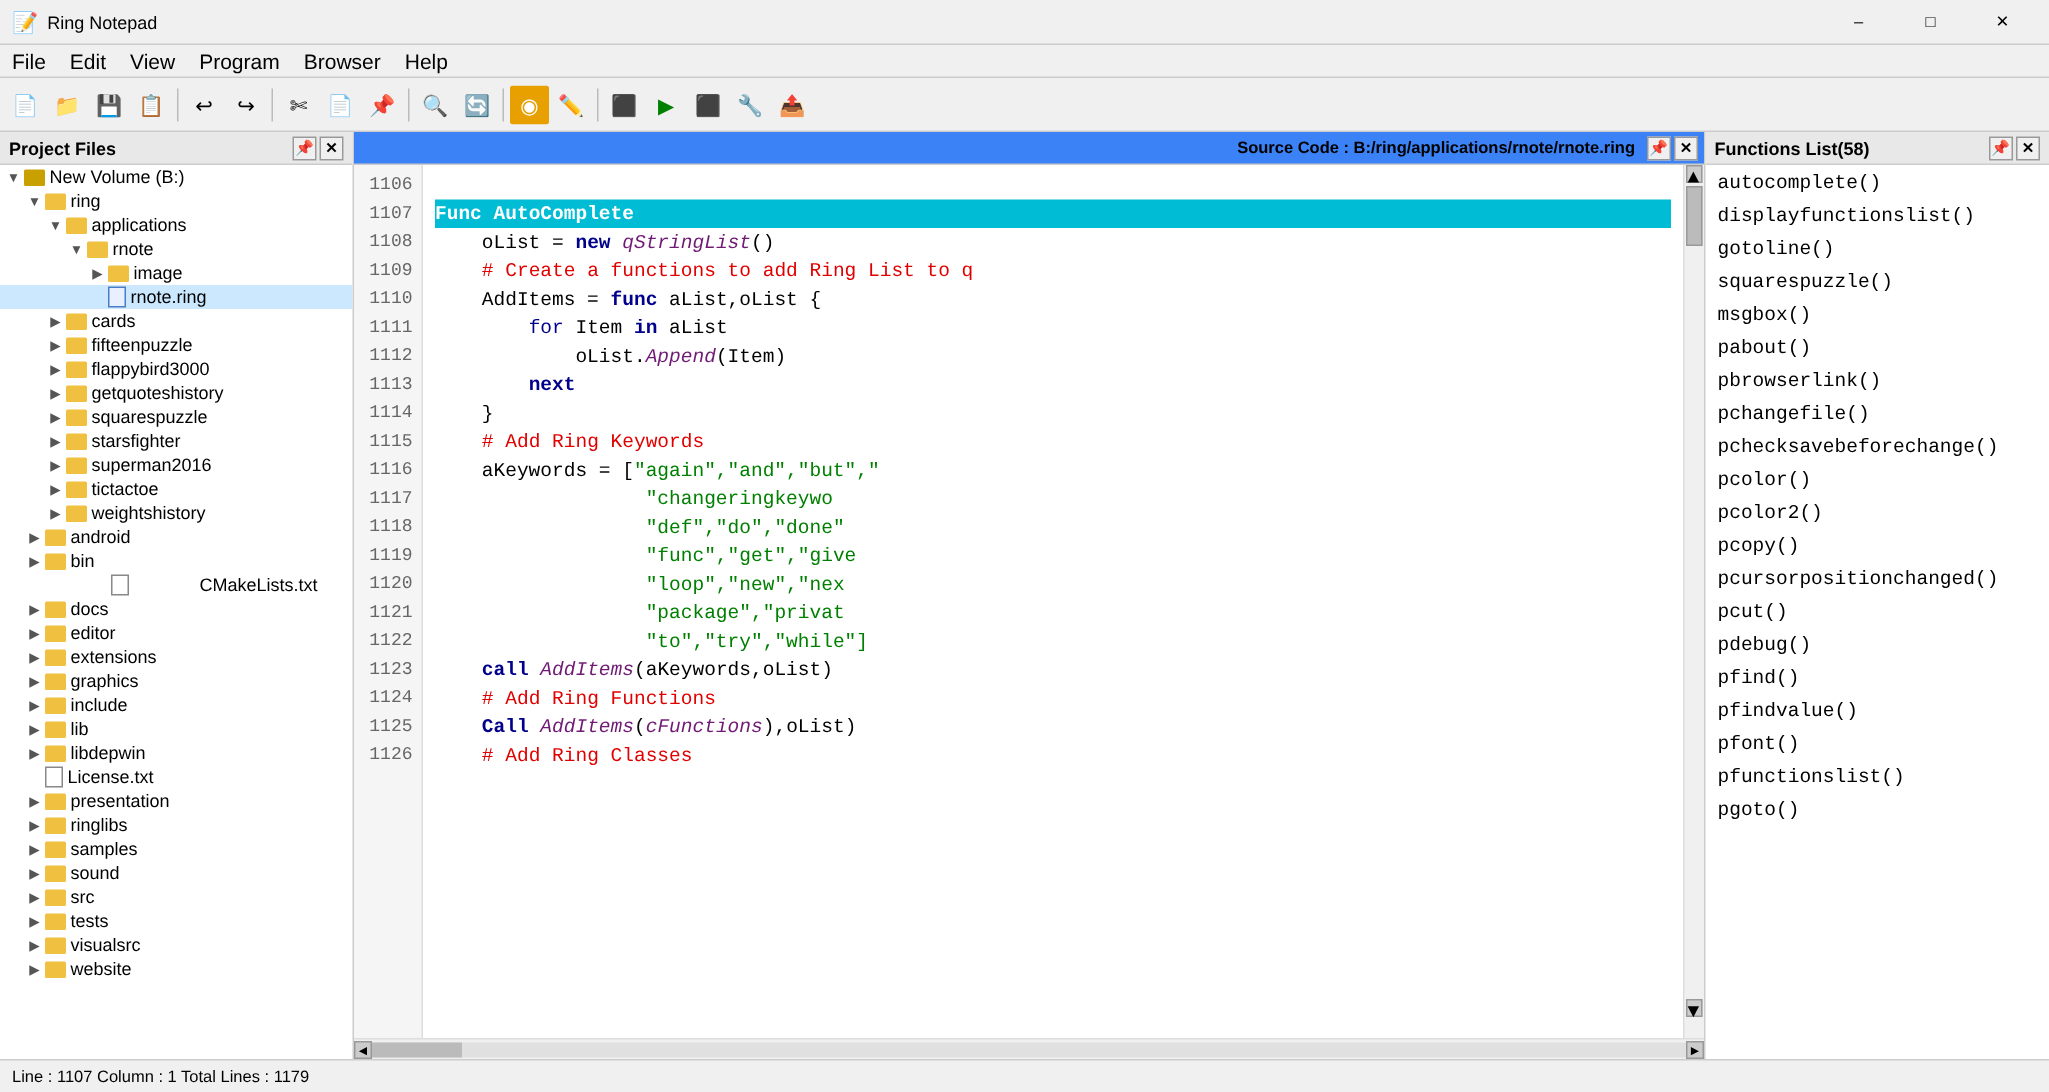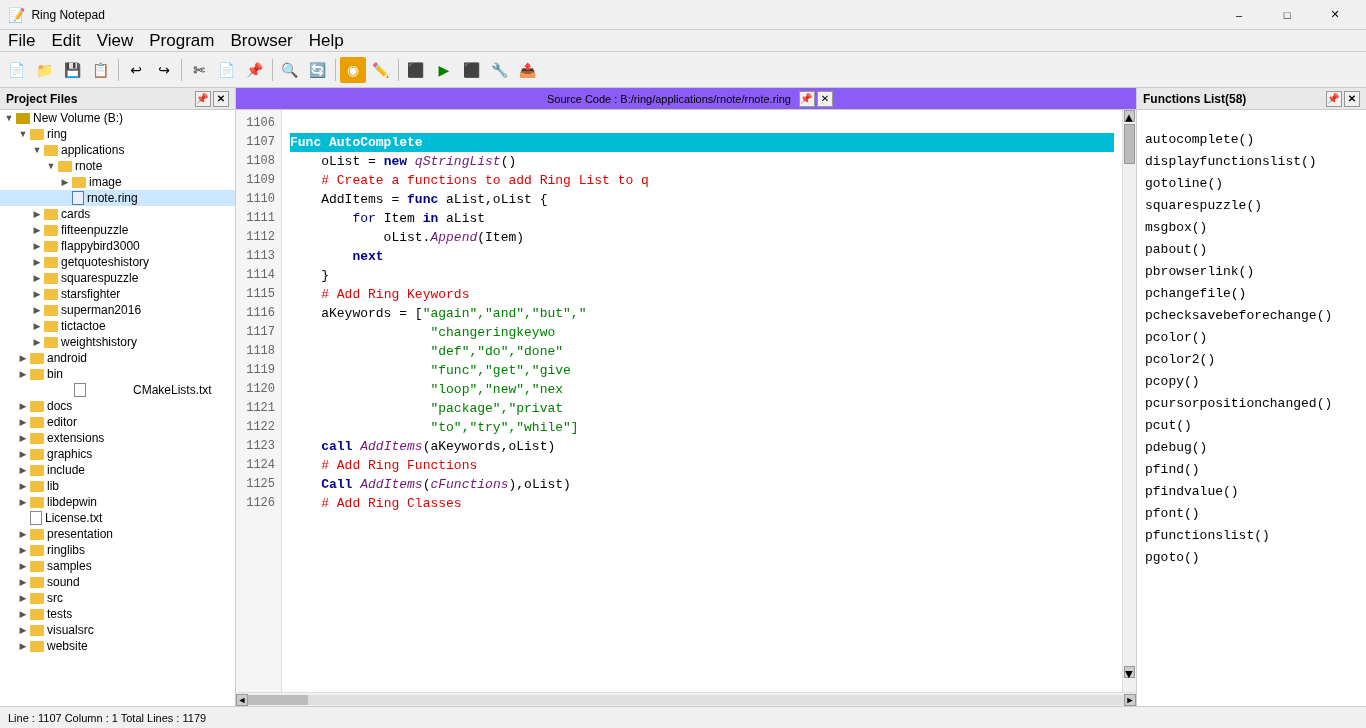--- a/index.html
+++ b/index.html
@@ -24,21 +24,21 @@
     #menu-bar {
       background: #f0f0f0;
       height: 22px;
       display: flex;
       align-items: center;
       border-bottom: 1px solid #ccc;
     }
     .menu-item {
       padding: 2px 8px;
       cursor: pointer;
-      font-size: 17px;
+      font-size: 14px;
     }
 
     
     #toolbar {
       background: #f0f0f0;
       height: 36px;
       display: flex;
       align-items: center;
       padding: 0 4px;
       border-bottom: 1px solid #ccc;
@@ -106,27 +106,28 @@
     .icon-file-ring { display: inline-block; width: 12px; height: 14px; background: #e8f0ff; border: 1px solid #4a7cc7; margin-right: 3px; }
 
     
     #editor-area {
       flex: 1;
       display: flex;
       flex-direction: column;
       overflow: hidden;
     }
     .editor-tab-bar {
-      background: #8b5cf6;
+      background: #3b82f6;
       height: 22px;
       display: flex;
       align-items: center;
       border-bottom: 1px solid #ccc;
       padding: 0 4px;
-      justify-content: center;
+      justify-content: flex-end;
+      font-weight: bold;
     }
     .editor-tab {
       font-size: 11px;
       padding: 2px 8px;
     }
     .editor-tab-btns { display: flex; gap: 2px; }
 
     .code-editor {
       flex: 1;
       display: flex;
@@ -171,21 +172,21 @@
       border-left: 1px solid #ccc;
       display: flex;
       flex-direction: column;
       overflow: hidden;
     }
     .functions-list {
       flex: 1;
       overflow-y: auto;
       font-size: 13px;
       line-height: 22px;
-      padding: 19px 8px;
+      padding: 1px 8px;
       font-family: Consolas, 'Courier New', monospace;
     }
     .func-item { 
       cursor: pointer;
       display: block;
       color: #000;
     }
 
     
     #status-bar {

